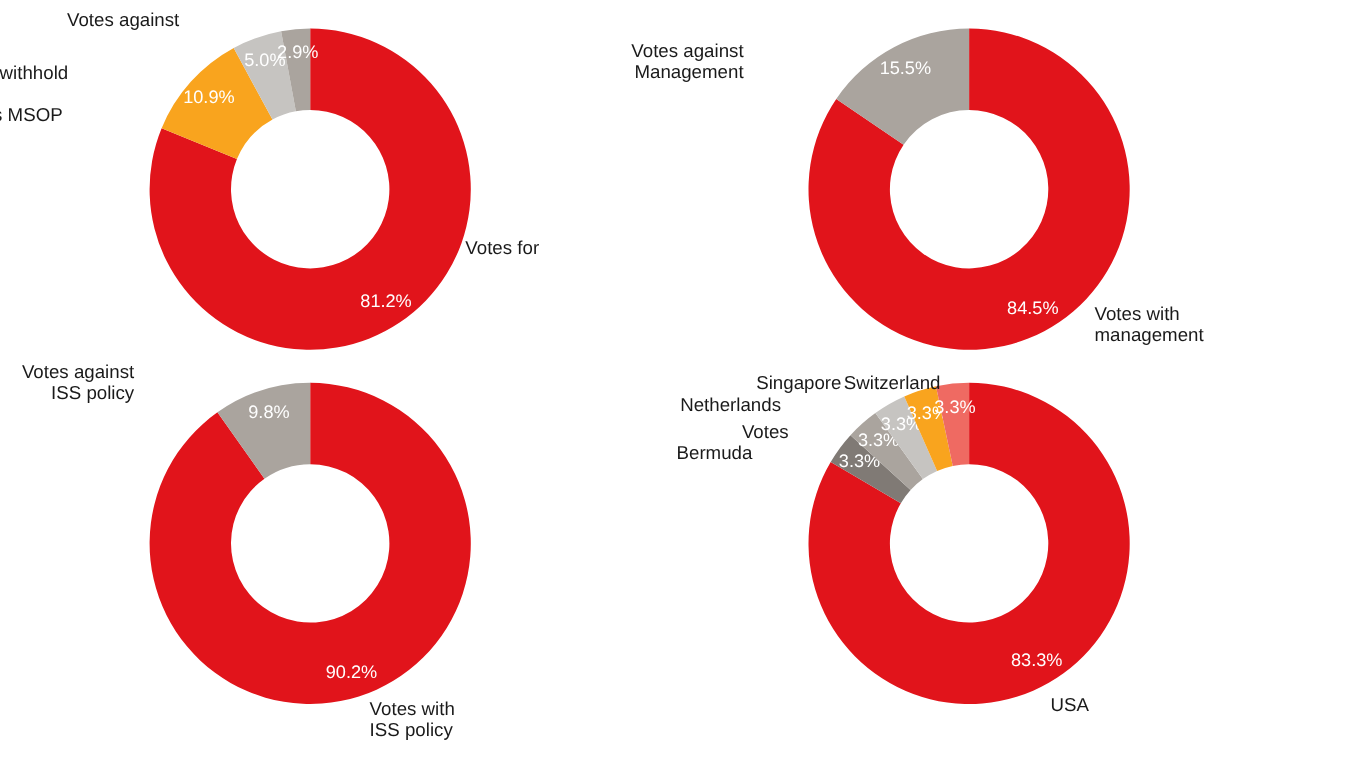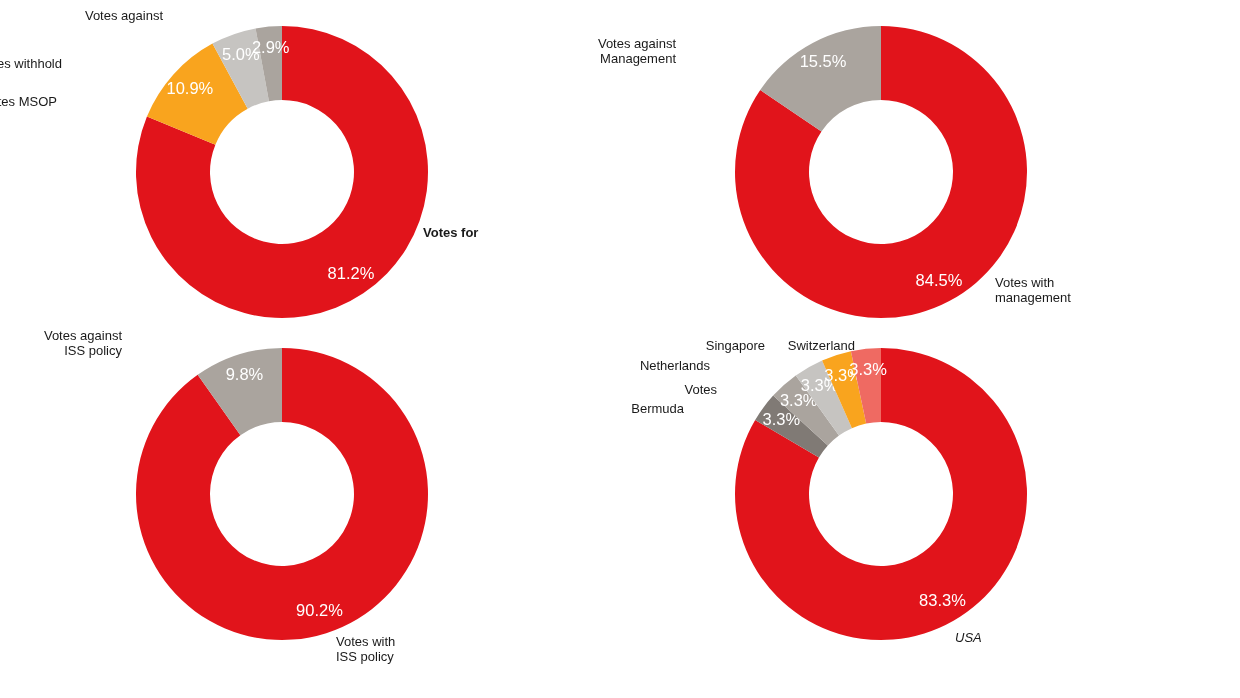--- a/index.html
+++ b/index.html
@@ -23,21 +23,21 @@
   .donut-svg {
     position: absolute;
     left: 0; top: 0;
     width: 1240px;
     height: 698px;
     overflow: visible;
   }
   .cat-label {
     position: absolute;
     font-family: "Liberation Sans", sans-serif;
-    font-size: 13px;
+    font-size: 17px;
     color: #1a1a1a;
     line-height: 1.13;
     white-space: pre;
   }
   .cat-label.right { text-align: left; }
   .cat-label.left  { text-align: right; }
   .pct-text {
     font-family: "Liberation Sans", sans-serif;
     font-size: 16.5px;
     fill: #ffffff;
@@ -79,32 +79,32 @@
         <text x="798.7036631265623" y="401.5134986216169" class="pct-text" text-anchor="middle" dominant-baseline="middle">3.3%</text>
         <path d="M 795.7793471343492 375.4527928411966 A 146 146 0 0 1 822.0646324758841 360.4237204635591 L 851.9359831387922 428.12676625600176 A 72 72 0 0 0 838.9733766689941 435.53836359291887 Z" fill="#C6C4C1"></path>
         <text x="819.5505406202909" y="386.52719440741544" class="pct-text" text-anchor="middle" dominant-baseline="middle">3.3%</text>
         <path d="M 822.0646324758841 360.4237204635591 A 146 146 0 0 1 850.8846950232972 351.1396891849938 L 866.1486167238178 423.5483398720517 A 72 72 0 0 0 851.9359831387922 428.12676625600176 Z" fill="#F9A41E"></path>
         <text x="843.0403250049536" y="376.16323547266563" class="pct-text" text-anchor="middle" dominant-baseline="middle">3.3%</text>
         <path d="M 850.8846950232972 351.1396891849938 A 146 146 0 0 1 881 348 L 881 422 A 72 72 0 0 0 866.1486167238178 423.5483398720517 Z" fill="#EF6A62"></path>
         <text x="868.1627337875316" y="370.86736989656146" class="pct-text" text-anchor="middle" dominant-baseline="middle">3.3%</text>
       </g>
     </svg>
   <div id="label-layer">
-      <div class="cat-label right" style="left: 423px; top: 226px; font-weight: bold;">Votes for</div>
+      <div class="cat-label right" style="left: 423px; top: 216px;">Votes for</div>
       <div class="cat-label left" style="left: auto; top: 9px; right: 1077px; text-align: right;">Votes against</div>
       <div class="cat-label left" style="left: auto; top: 57px; right: 1178px; text-align: right;">Votes withhold</div>
       <div class="cat-label left" style="left: auto; top: 95px; right: 1183px; text-align: right;">Votes MSOP</div>
       <div class="cat-label right" style="left: 995px; top: 276px;">Votes with
 management</div>
       <div class="cat-label left" style="left: auto; top: 37px; right: 564px; text-align: right;">Votes against
 Management</div>
       <div class="cat-label right" style="left: 336px; top: 635px;">Votes with
 ISS policy</div>
       <div class="cat-label left" style="left: auto; top: 329px; right: 1118px; text-align: right;">Votes against
 ISS policy</div>
-      <div class="cat-label right" style="left: 955px; top: 631px; font-style: italic;">USA</div>
+      <div class="cat-label right" style="left: 955px; top: 631px;">USA</div>
       <div class="cat-label left" style="left: auto; top: 402px; right: 556px; text-align: center;">Bermuda</div>
       <div class="cat-label left" style="left: auto; top: 383px; right: 523px; text-align: right;">Votes</div>
       <div class="cat-label left" style="left: auto; top: 359px; right: 530px; text-align: left;">Netherlands</div>
       <div class="cat-label left" style="left: auto; top: 339px; right: 475px; text-align: center;">Singapore</div>
       <div class="cat-label left" style="left: auto; top: 339px; right: 385px; text-align: center;">Switzerland</div>
     </div>
 </div>
 
 </body></html>

